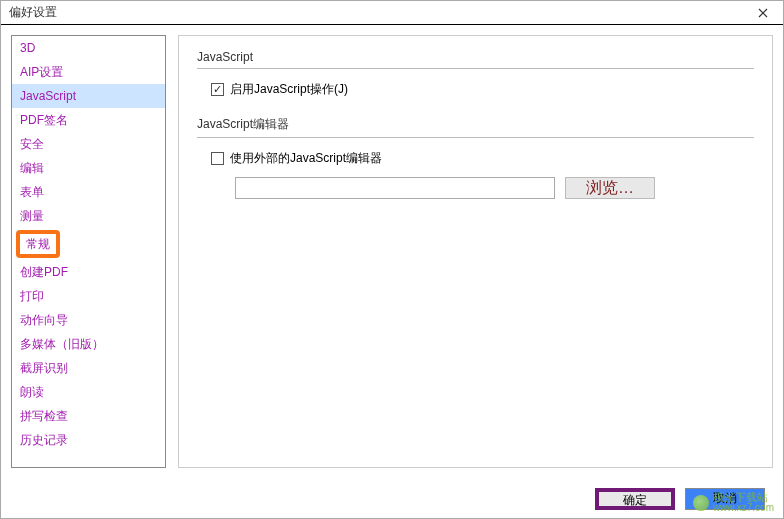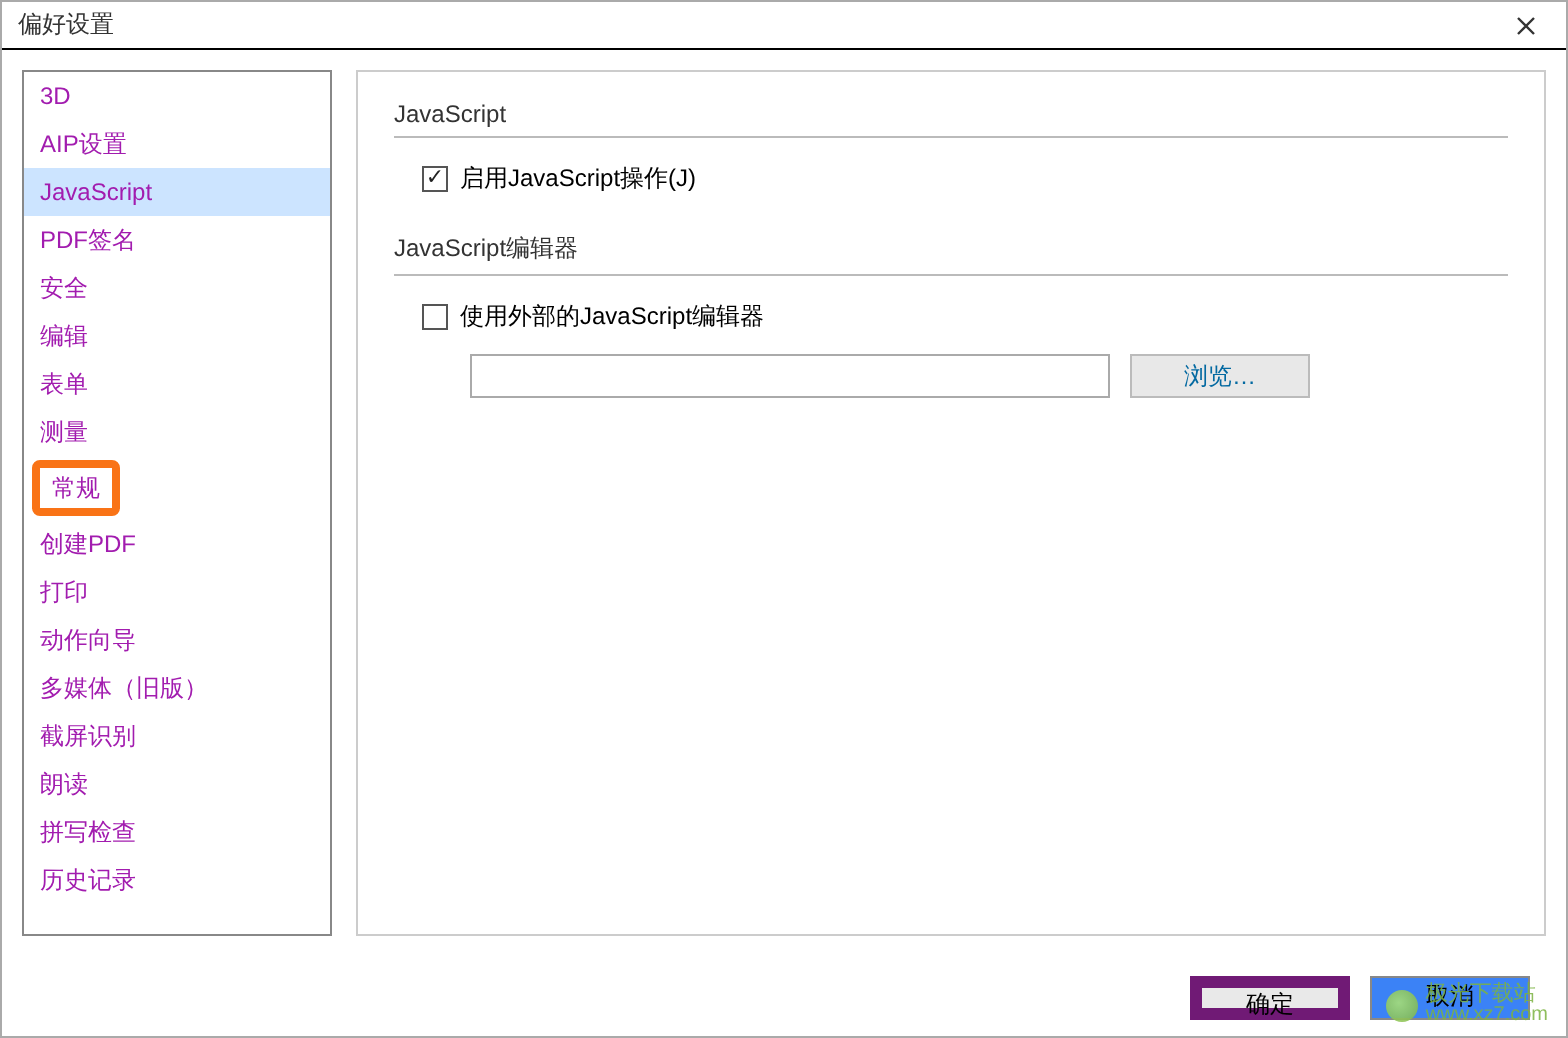--- a/index.html
+++ b/index.html
@@ -124,43 +124,43 @@
       border: 1px solid #aaa;
       background: #fff;
       padding: 2px 4px;
       font-size: 12px;
     }
     .browse-btn {
       width: 90px;
       height: 22px;
       background: #e8e8e8;
       border: 1px solid #bbb;
-      color: #0369a1;
+      color: #7f1d1d;
       cursor: not-allowed;
-      font-size: 12px;
+      font-size: 16px;
     }
     .footer {
       height: 40px;
       display: flex;
       justify-content: flex-end;
       align-items: center;
       padding: 0 18px;
       gap: 10px;
       border-top: 1px solid transparent;
     }
     .footer-btn {
       width: 80px;
       height: 22px;
       border: 1px solid #888;
       background: #3b82f6;
       font-size: 12px;
       cursor: pointer;
     }
     .footer-btn.primary {
-      border: 6px solid #701a75;
+      border: 4px solid #701a75;
       background: #e9e9e9;
     }
     .watermark {
       position: absolute;
       bottom: 6px;
       right: 10px;
       font-size: 12px;
       color: #8cc63f;
       opacity: 0.85;
       pointer-events: none;

